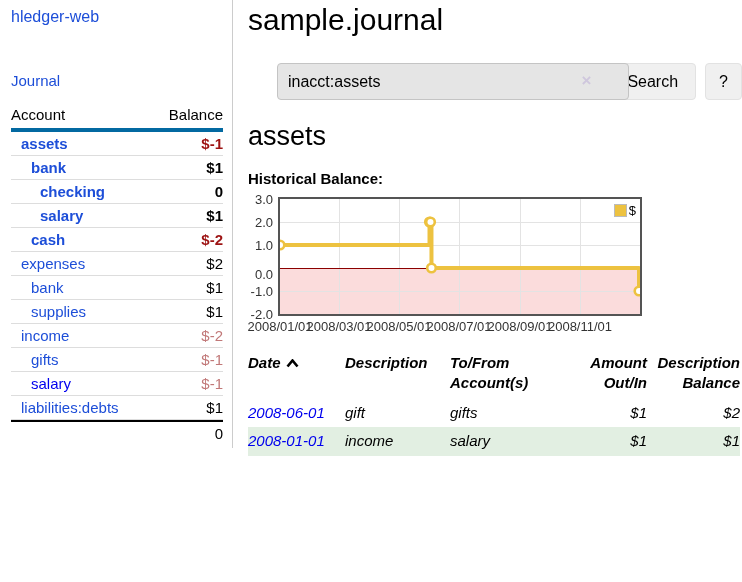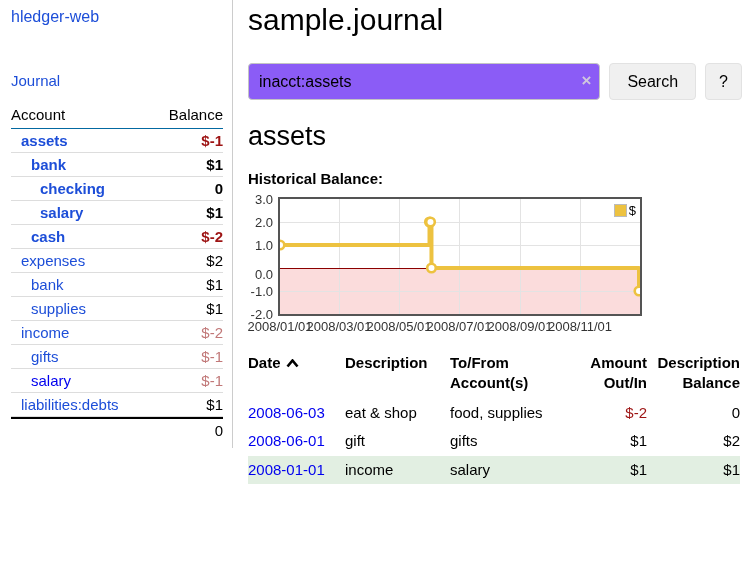--- a/index.html
+++ b/index.html
@@ -8,40 +8,40 @@
   .layout{display:flex;}
 
   
   .sidebar{width:233px;min-width:233px;height:448px;box-sizing:border-box;
            border-right:1px solid #ccc;padding:8px 6px 0 11px;}
   .plink{color:#1d4ed8;}
   .unvisited{color:#0000EE !important;}
   .app-title{font-size:16px;display:inline-block;}
   .nav-journal{display:block;margin-top:46px;font-size:15px;}
   .accounts{width:212px;margin-top:17px;font-size:15px;}
-  .acct-head{display:flex;justify-content:space-between;padding:0 0 5px;border-bottom:1px solid #0369a1;}
+  .acct-head{display:flex;justify-content:space-between;padding:0 0 5px;border-bottom:4px solid #0369a1;}
   .acct-row{display:flex;justify-content:space-between;align-items:baseline;
             padding:3px 0;border-bottom:1px solid #ddd;box-sizing:border-box;}
   .acct-row.active{font-weight:bold;}
   .acct-row.d1{padding-left:10px;}
   .acct-row.d2{padding-left:20px;}
   .acct-row.d3{padding-left:29px;}
   .acct-bal{color:#000;}
   .acct-bal.neg{color:#C17878;}
   .active .acct-bal.neg{color:#9D1313;}
   .acct-total{text-align:right;padding:3px 0;border-top:2px solid #000;font-size:15px;}
 
   
   .main{box-sizing:border-box;padding:3px 0 0 15px;width:509px;}
   h1.page-title{font-size:30px;font-weight:normal;margin:0;}
   .search-form{display:flex;gap:9px;margin-top:26px;align-items:center;}
   .input-wrap{position:relative;width:357px;}
   .search-input{width:100%;height:37px;box-sizing:border-box;border:1px solid #c4c4c4;
                 border-radius:4px;padding:0 30px 0 10px;font-size:16px;
-                font-family:"Liberation Sans",sans-serif;color:#000;background:#8b5cf6;}
+                font-family:"Liberation Sans",sans-serif;color:#000;background:#e5e5e5;margin-left:29px;}
   .clear-x{position:absolute;right:9px;top:9px;font-size:17px;font-weight:bold;
            color:#cfc7dd;line-height:1;}
   .btn{height:37px;background:#f0f0f0;border:1px solid #e2e2e2;border-radius:4px;
        font-size:16px;font-family:"Liberation Sans",sans-serif;color:#000;padding:0 17px;cursor:pointer;}
   .btn.help{padding:0 13px;}
   h2.acct-heading{font-size:27px;font-weight:normal;margin:21px 0 0;}
   .hb-label{font-size:15px;font-weight:bold;margin:18px 0 10px;}
 
   
   .chart-row{display:flex;}
@@ -55,21 +55,21 @@
   .zero{position:absolute;left:0;width:100%;height:1px;z-index:1;}
   svg.series{position:absolute;left:0;top:0;z-index:2;}
   .legend{position:absolute;top:4px;right:4px;display:flex;align-items:center;
           z-index:3;font-size:13px;}
   .legend .swatch{width:13px;height:13px;border:1px solid #bbb;margin-right:2px;box-sizing:border-box;}
   .x-labels{position:relative;height:18px;margin-top:3px;}
   .xlab{position:absolute;top:0;font-size:13px;color:#333;white-space:nowrap;
         transform:translateX(-50%);}
 
   
-  table.register{margin-top:16px;border-collapse:collapse;font-size:15px;width:492px;table-layout:fixed;}
+  table.register{margin-top:16px;border-collapse:collapse;font-size:15px;width:492px;table-layout:fixed;font-style:italic;}
   .register th{font-weight:bold;text-align:left;vertical-align:top;padding:0 0 7px;line-height:1.3;}
   .register th.r,.register td.r{text-align:right;}
   .register td{padding:4px 0;vertical-align:top;line-height:1.35;}
   tr.shade td{background:#E2EFE2;}
   td.neg{color:#9D1313;}
   .rdate a{color:#0000EE;}
   .sorticon{margin-left:5px;}
 </style>
 </head>
 <body>
@@ -227,27 +227,20 @@
               </svg>
           </th>
           <th>Description</th>
           <th>To/From Account(s)</th>
           <th class="r">Amount Out/In</th>
           <th class="r">Description Balance</th>
         </tr>
       </thead>
       <tbody id="register-body">
 
-  <tr>
-    <td class="rdate"><a>2008-06-03</a></td>
-    <td class="rdesc">eat &amp; shop</td>
-    <td class="racct">food, supplies</td>
-    <td class="r ramt neg">$-2</td>
-    <td class="r rbal">0</td>
-  </tr>
 
 
   <tr>
     <td class="rdate"><a>2008-06-01</a></td>
     <td class="rdesc">gift</td>
     <td class="racct">gifts</td>
     <td class="r ramt">$1</td>
     <td class="r rbal">$2</td>
   </tr>
 

